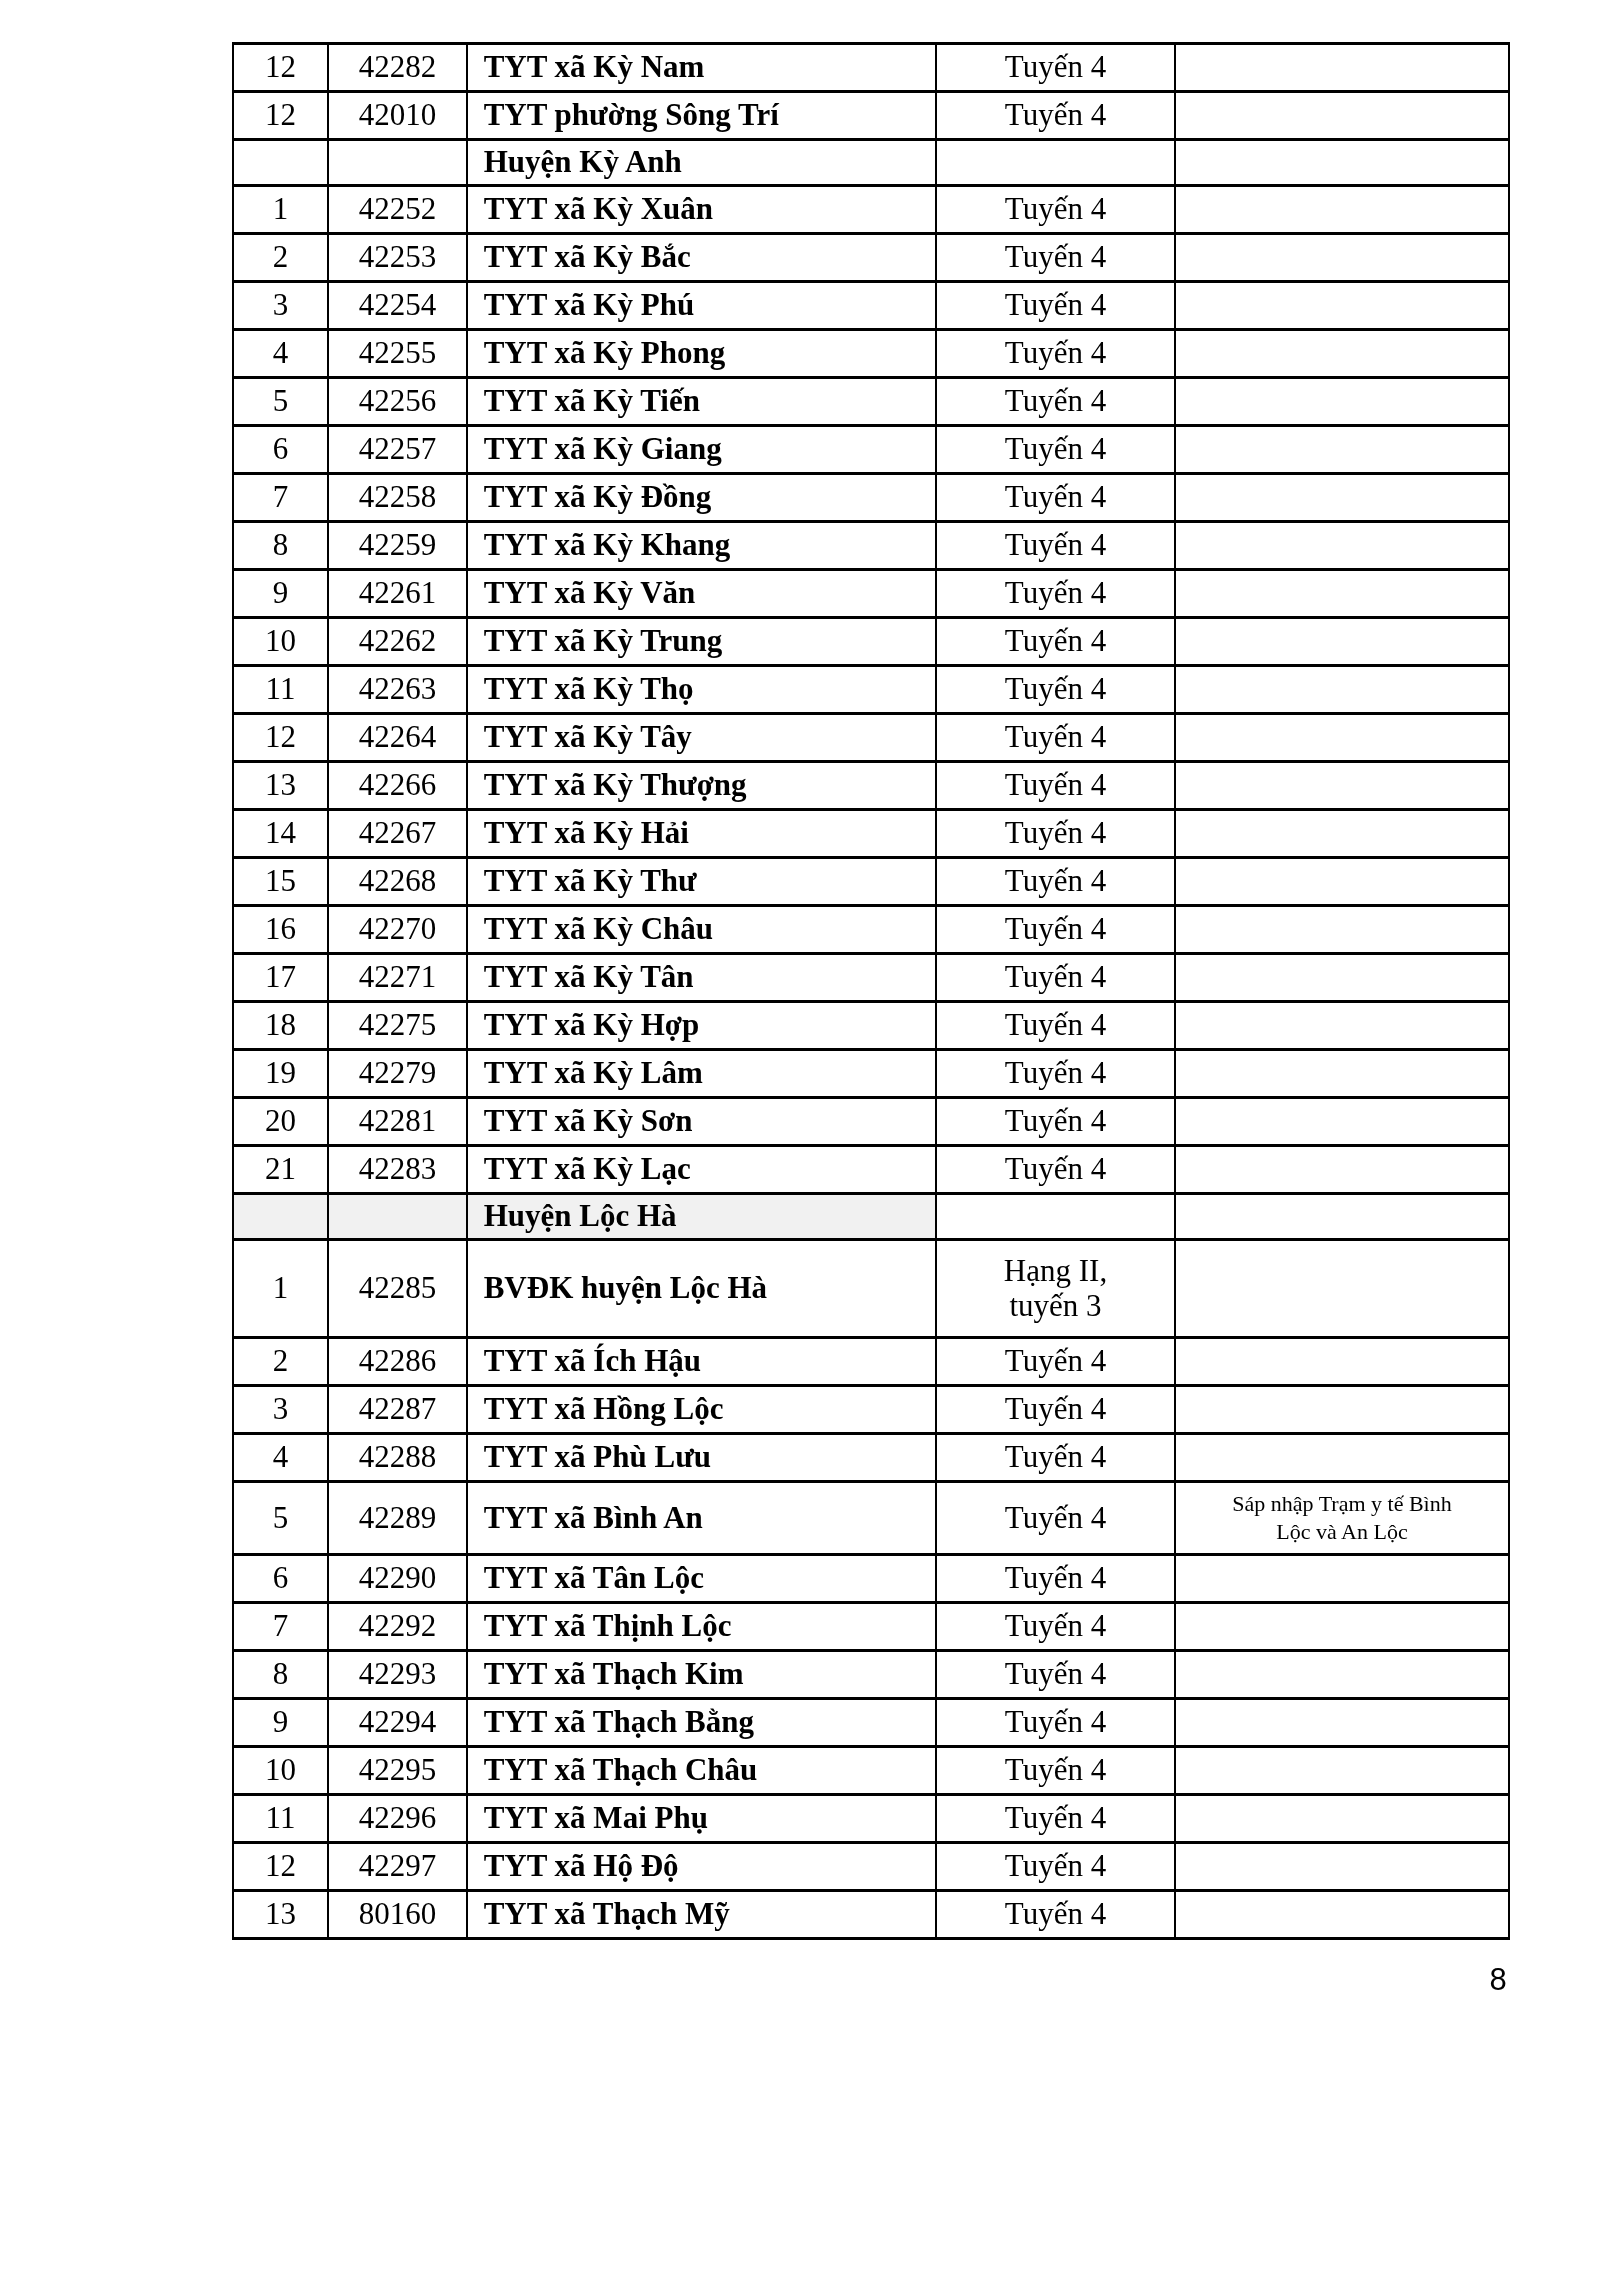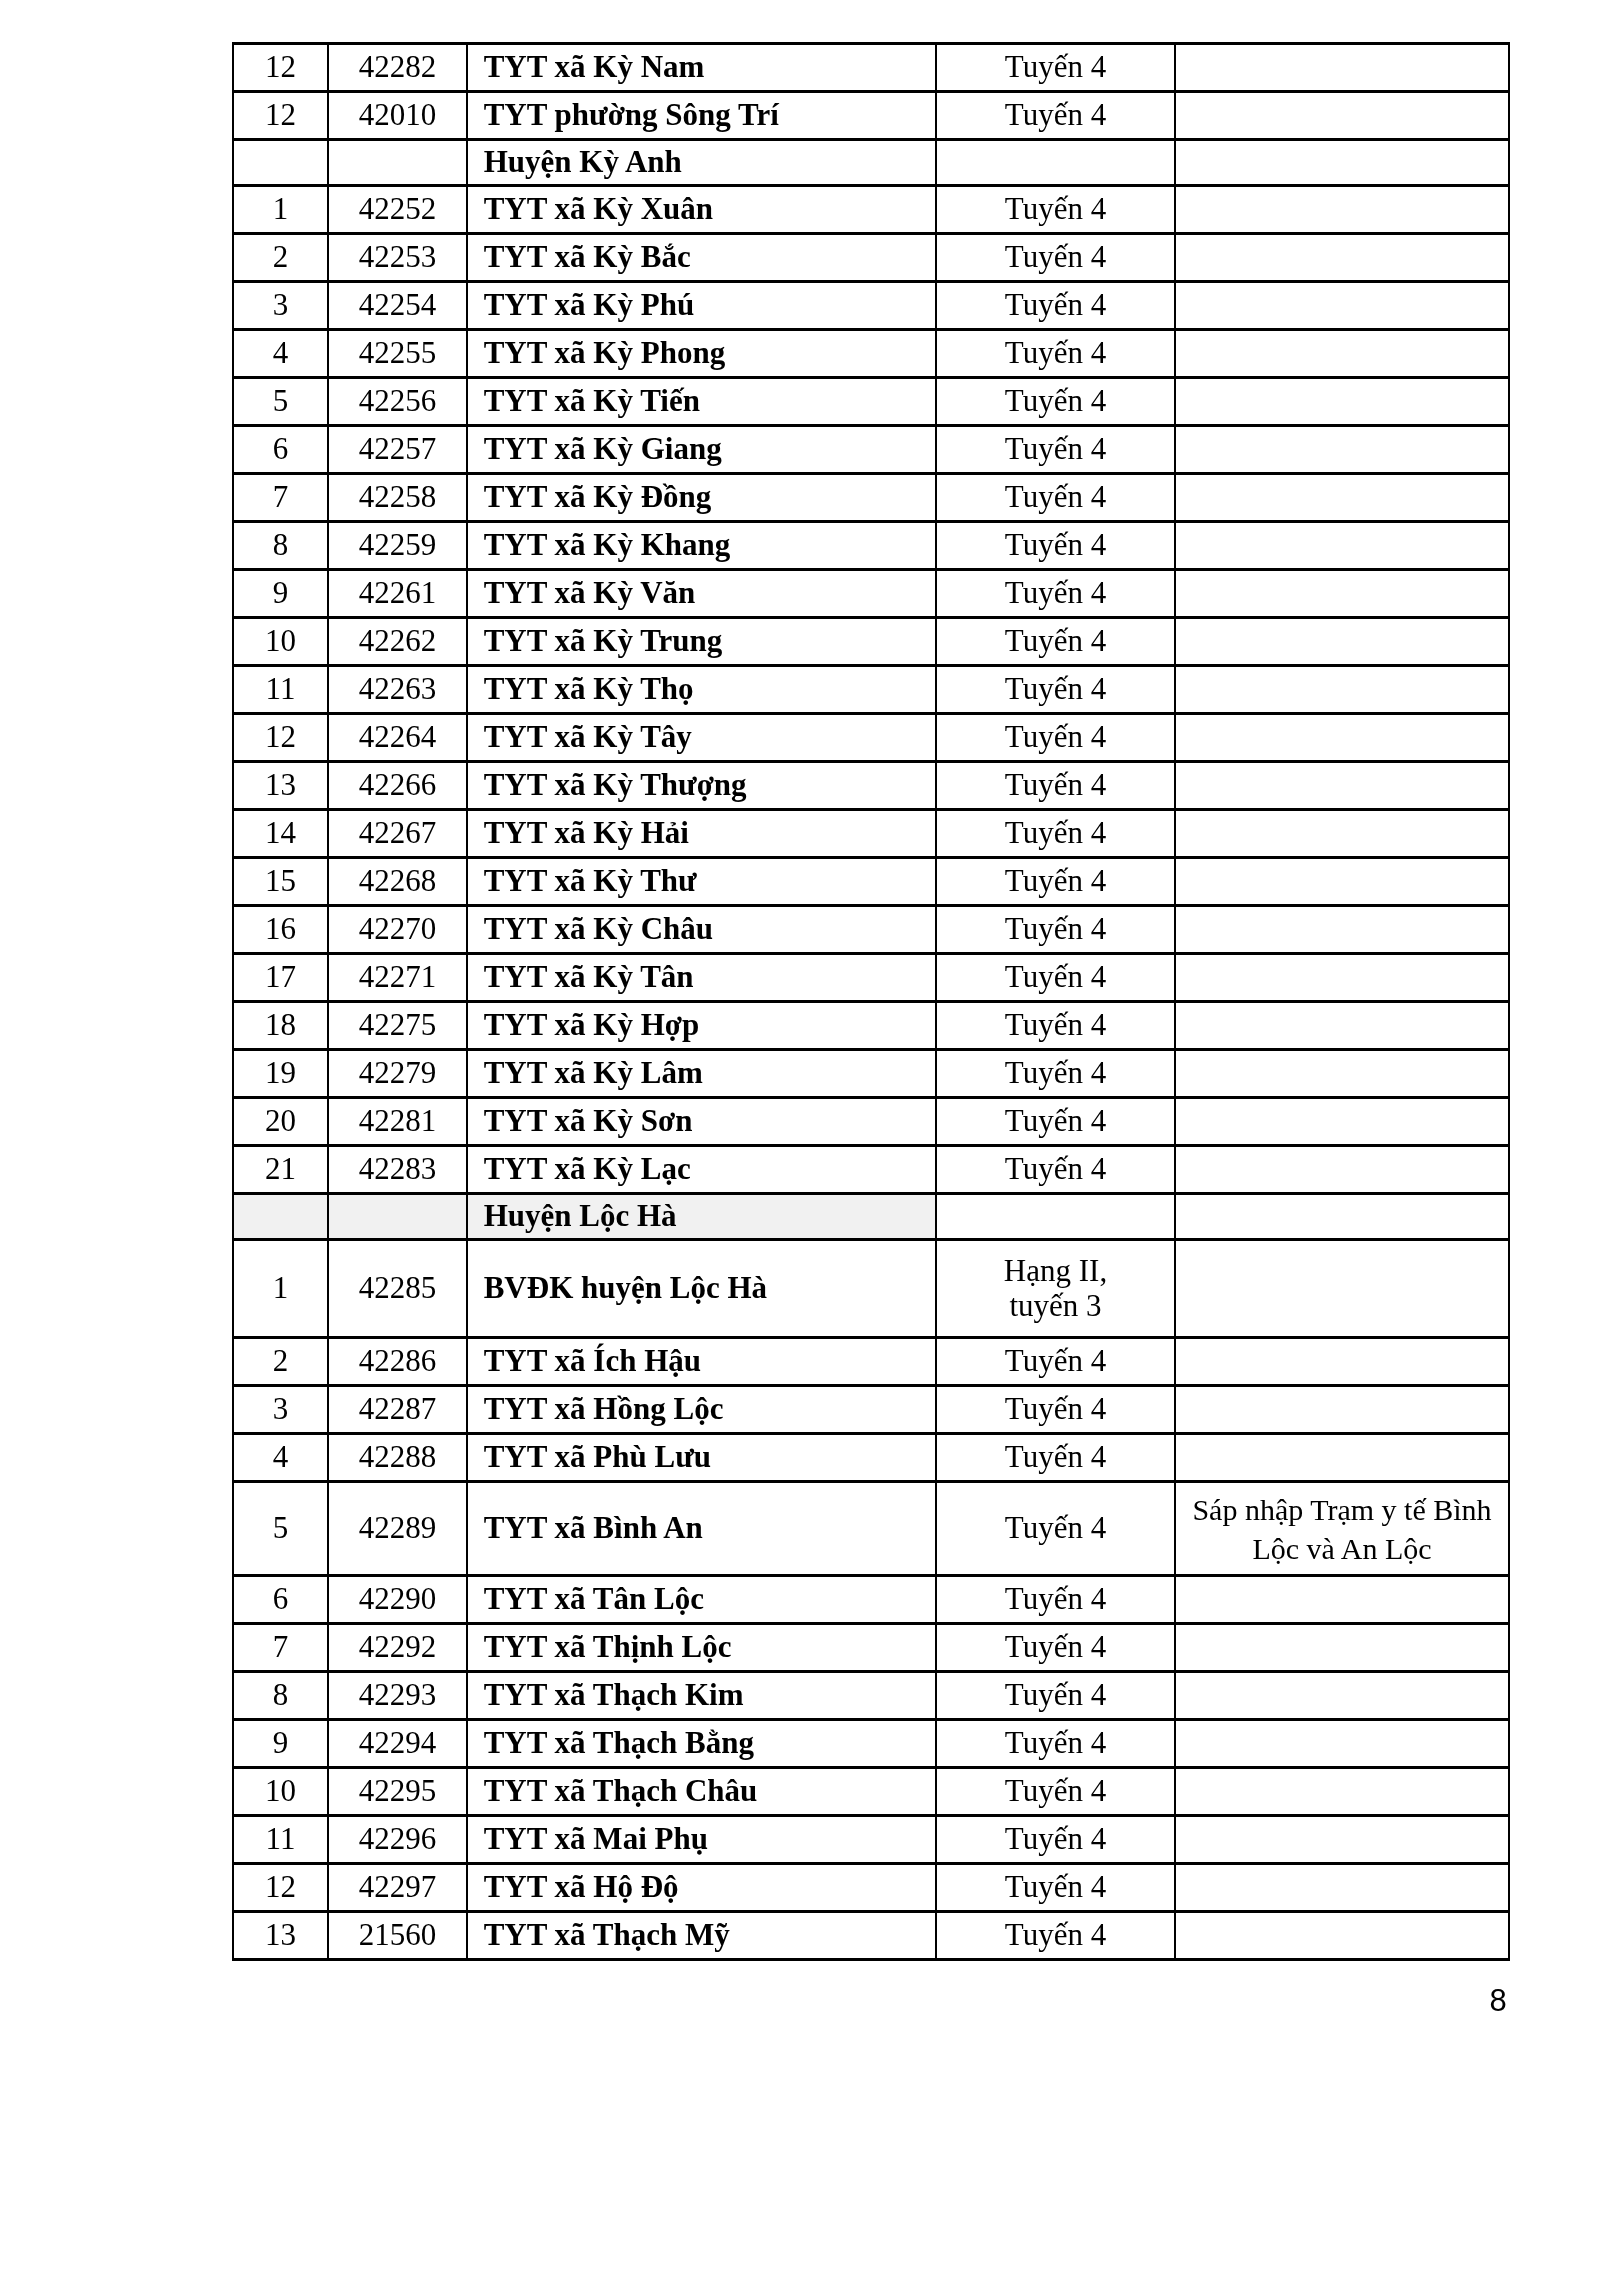--- a/index.html
+++ b/index.html
@@ -39,21 +39,21 @@
   }
   tr.data    { height: 48px; }
   tr.section { height: 46px; }
   tr.two-line-tier { height: 98px; }
   td.stt, td.code, td.tier, td.note { text-align: center; }
   td.name { text-align: left; padding-left: 15.7px; font-weight: bold; }
   tr.section td.name { font-weight: 700; }
   tr.section.shaded td.shade { background: #f1f1f1; margin-left: 40px; }
   td.tier, td.note { white-space: pre-line; }
   td.note {
-    font-size: 30px;
+    font-size: 22px;
     line-height: 1.3;
     padding: 6.5px 7.9px;
   }
   .page-number {
     margin-top: 22px;
     margin-left: 1472px;
     width: 52px;
     text-align: center;
     font-family: "Liberation Sans", "DejaVu Sans", sans-serif;
     font-size: 31px;
@@ -329,21 +329,21 @@
         </tr>
         <tr class="data">
           <td class="stt">12</td>
           <td class="code">42297</td>
           <td class="name">TYT xã Hộ Độ</td>
           <td class="tier">Tuyến 4</td>
           <td class="note"></td>
         </tr>
         <tr class="data">
           <td class="stt">13</td>
-          <td class="code">21560</td>
+          <td class="code">80160</td>
           <td class="name">TYT xã Thạch Mỹ</td>
           <td class="tier">Tuyến 4</td>
           <td class="note"></td>
         </tr>
       </tbody>
   </table>
   <div class="page-number">8</div>
 </div>
 
 

